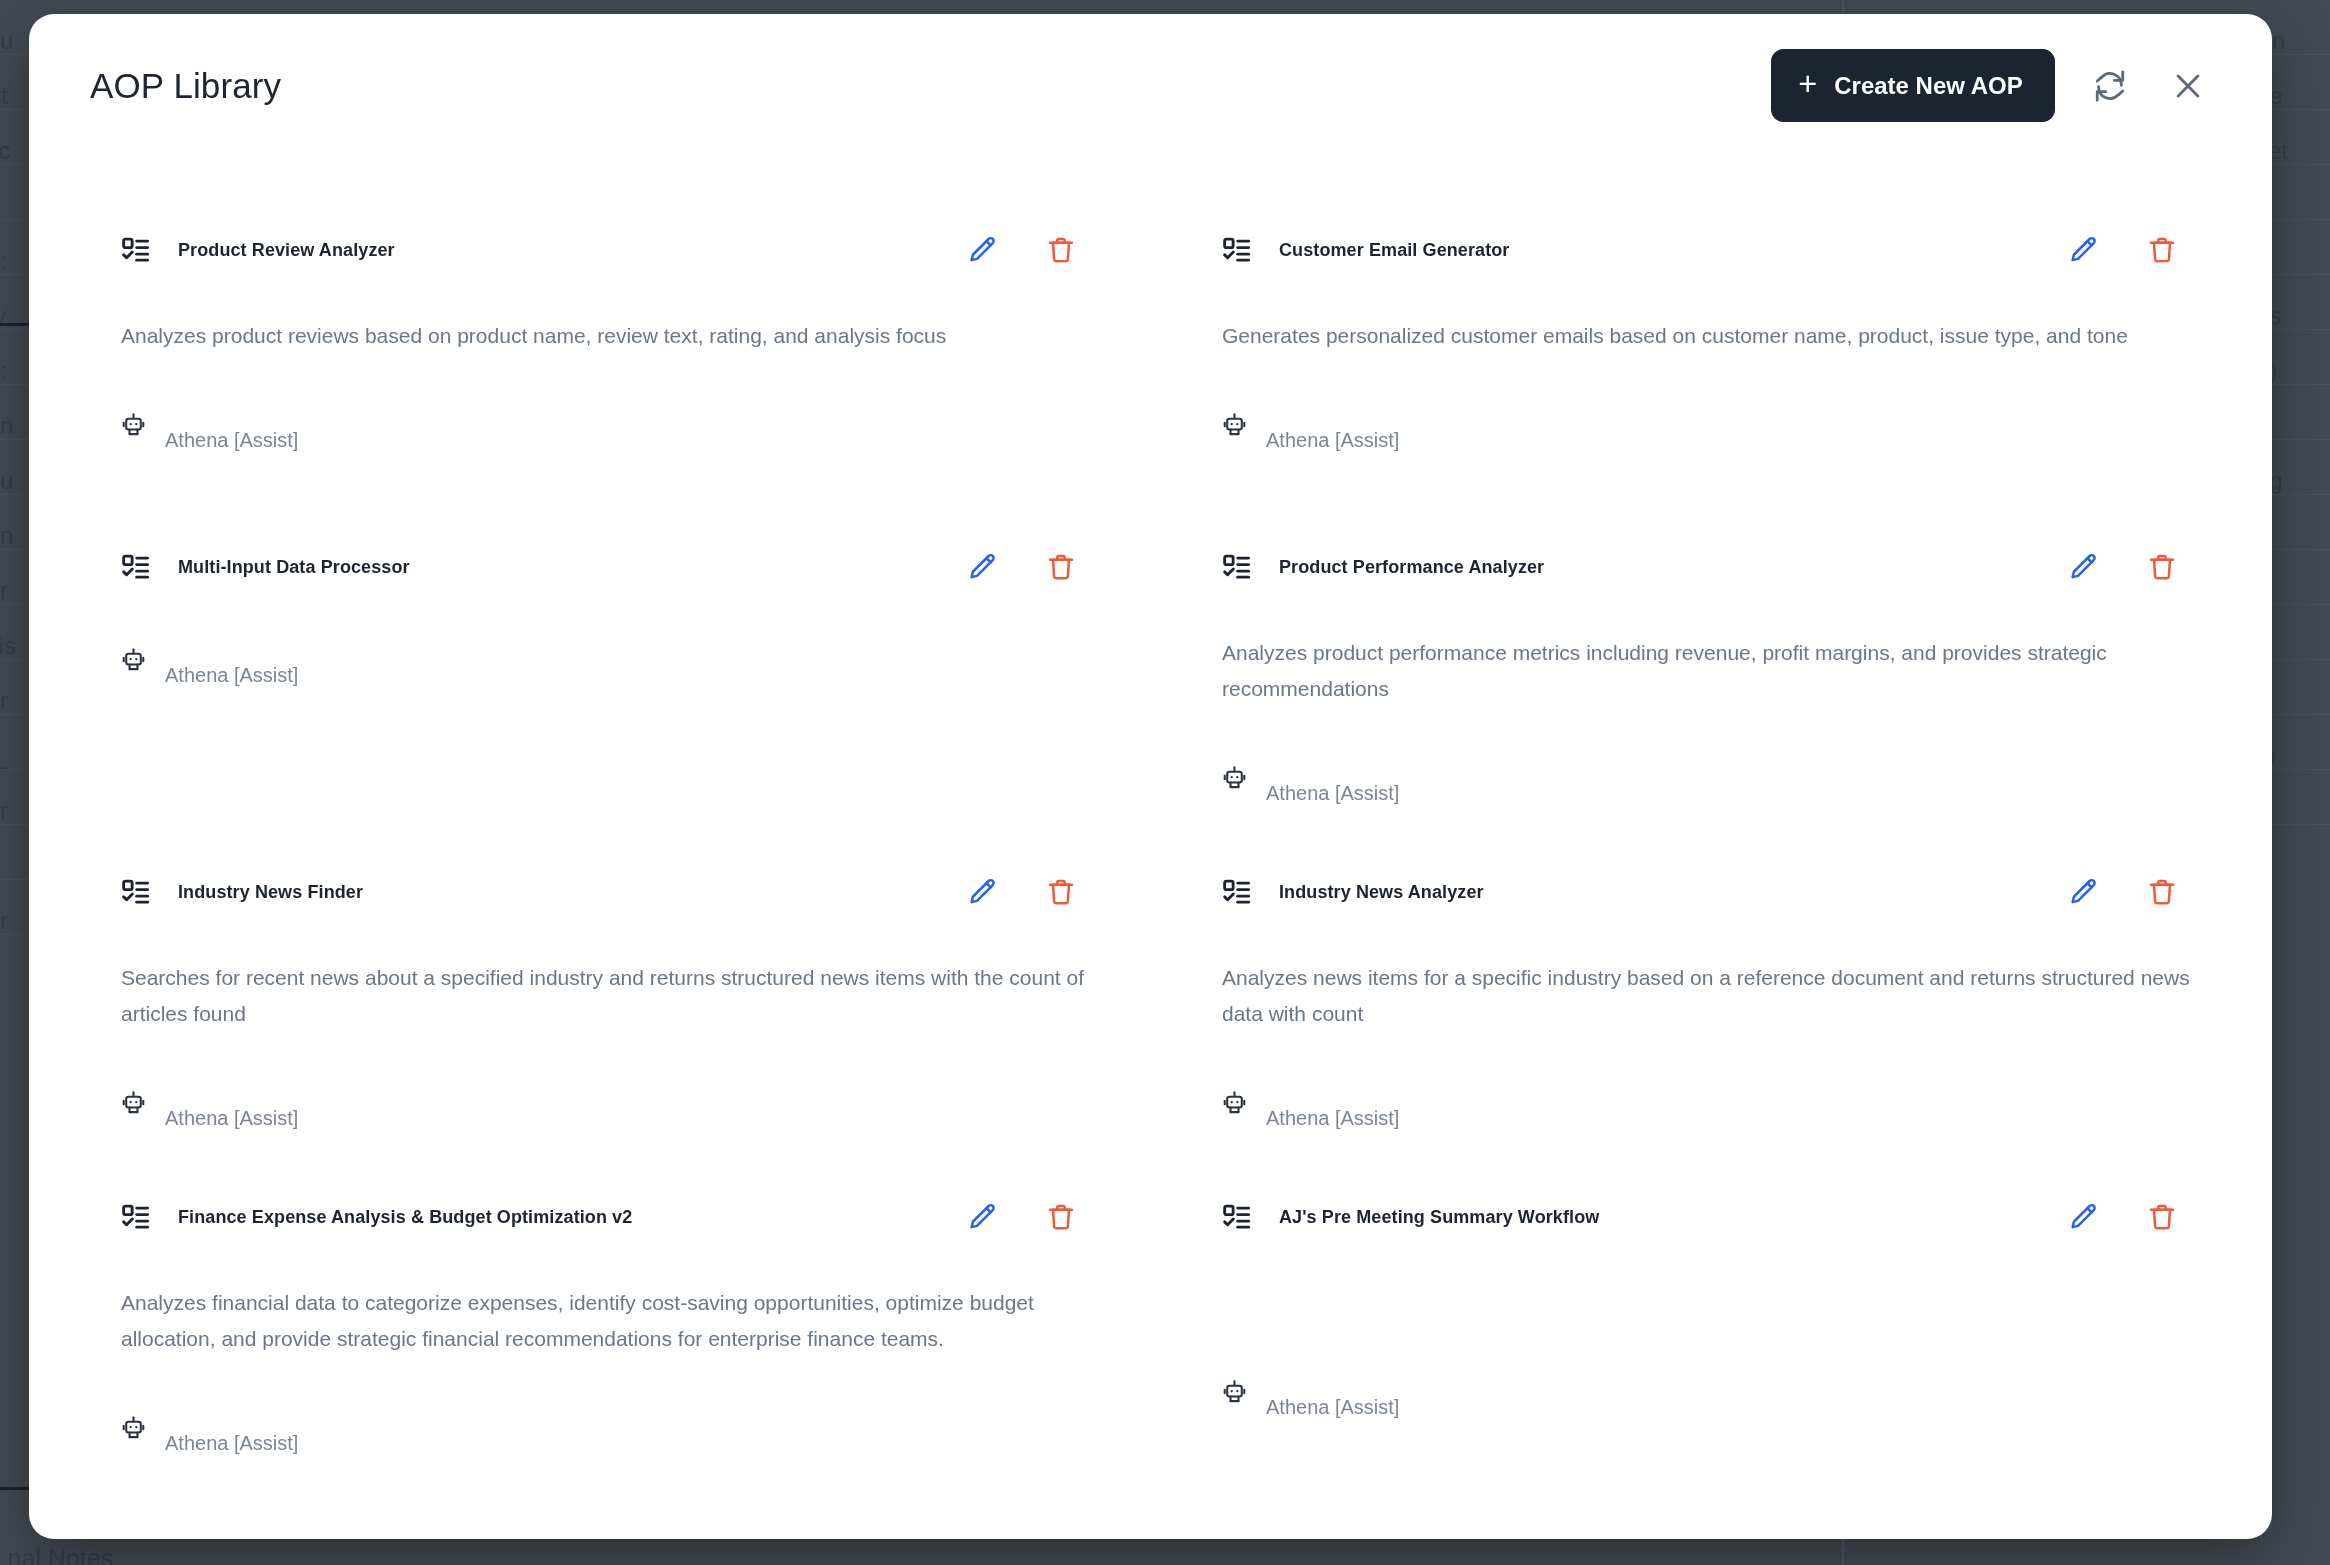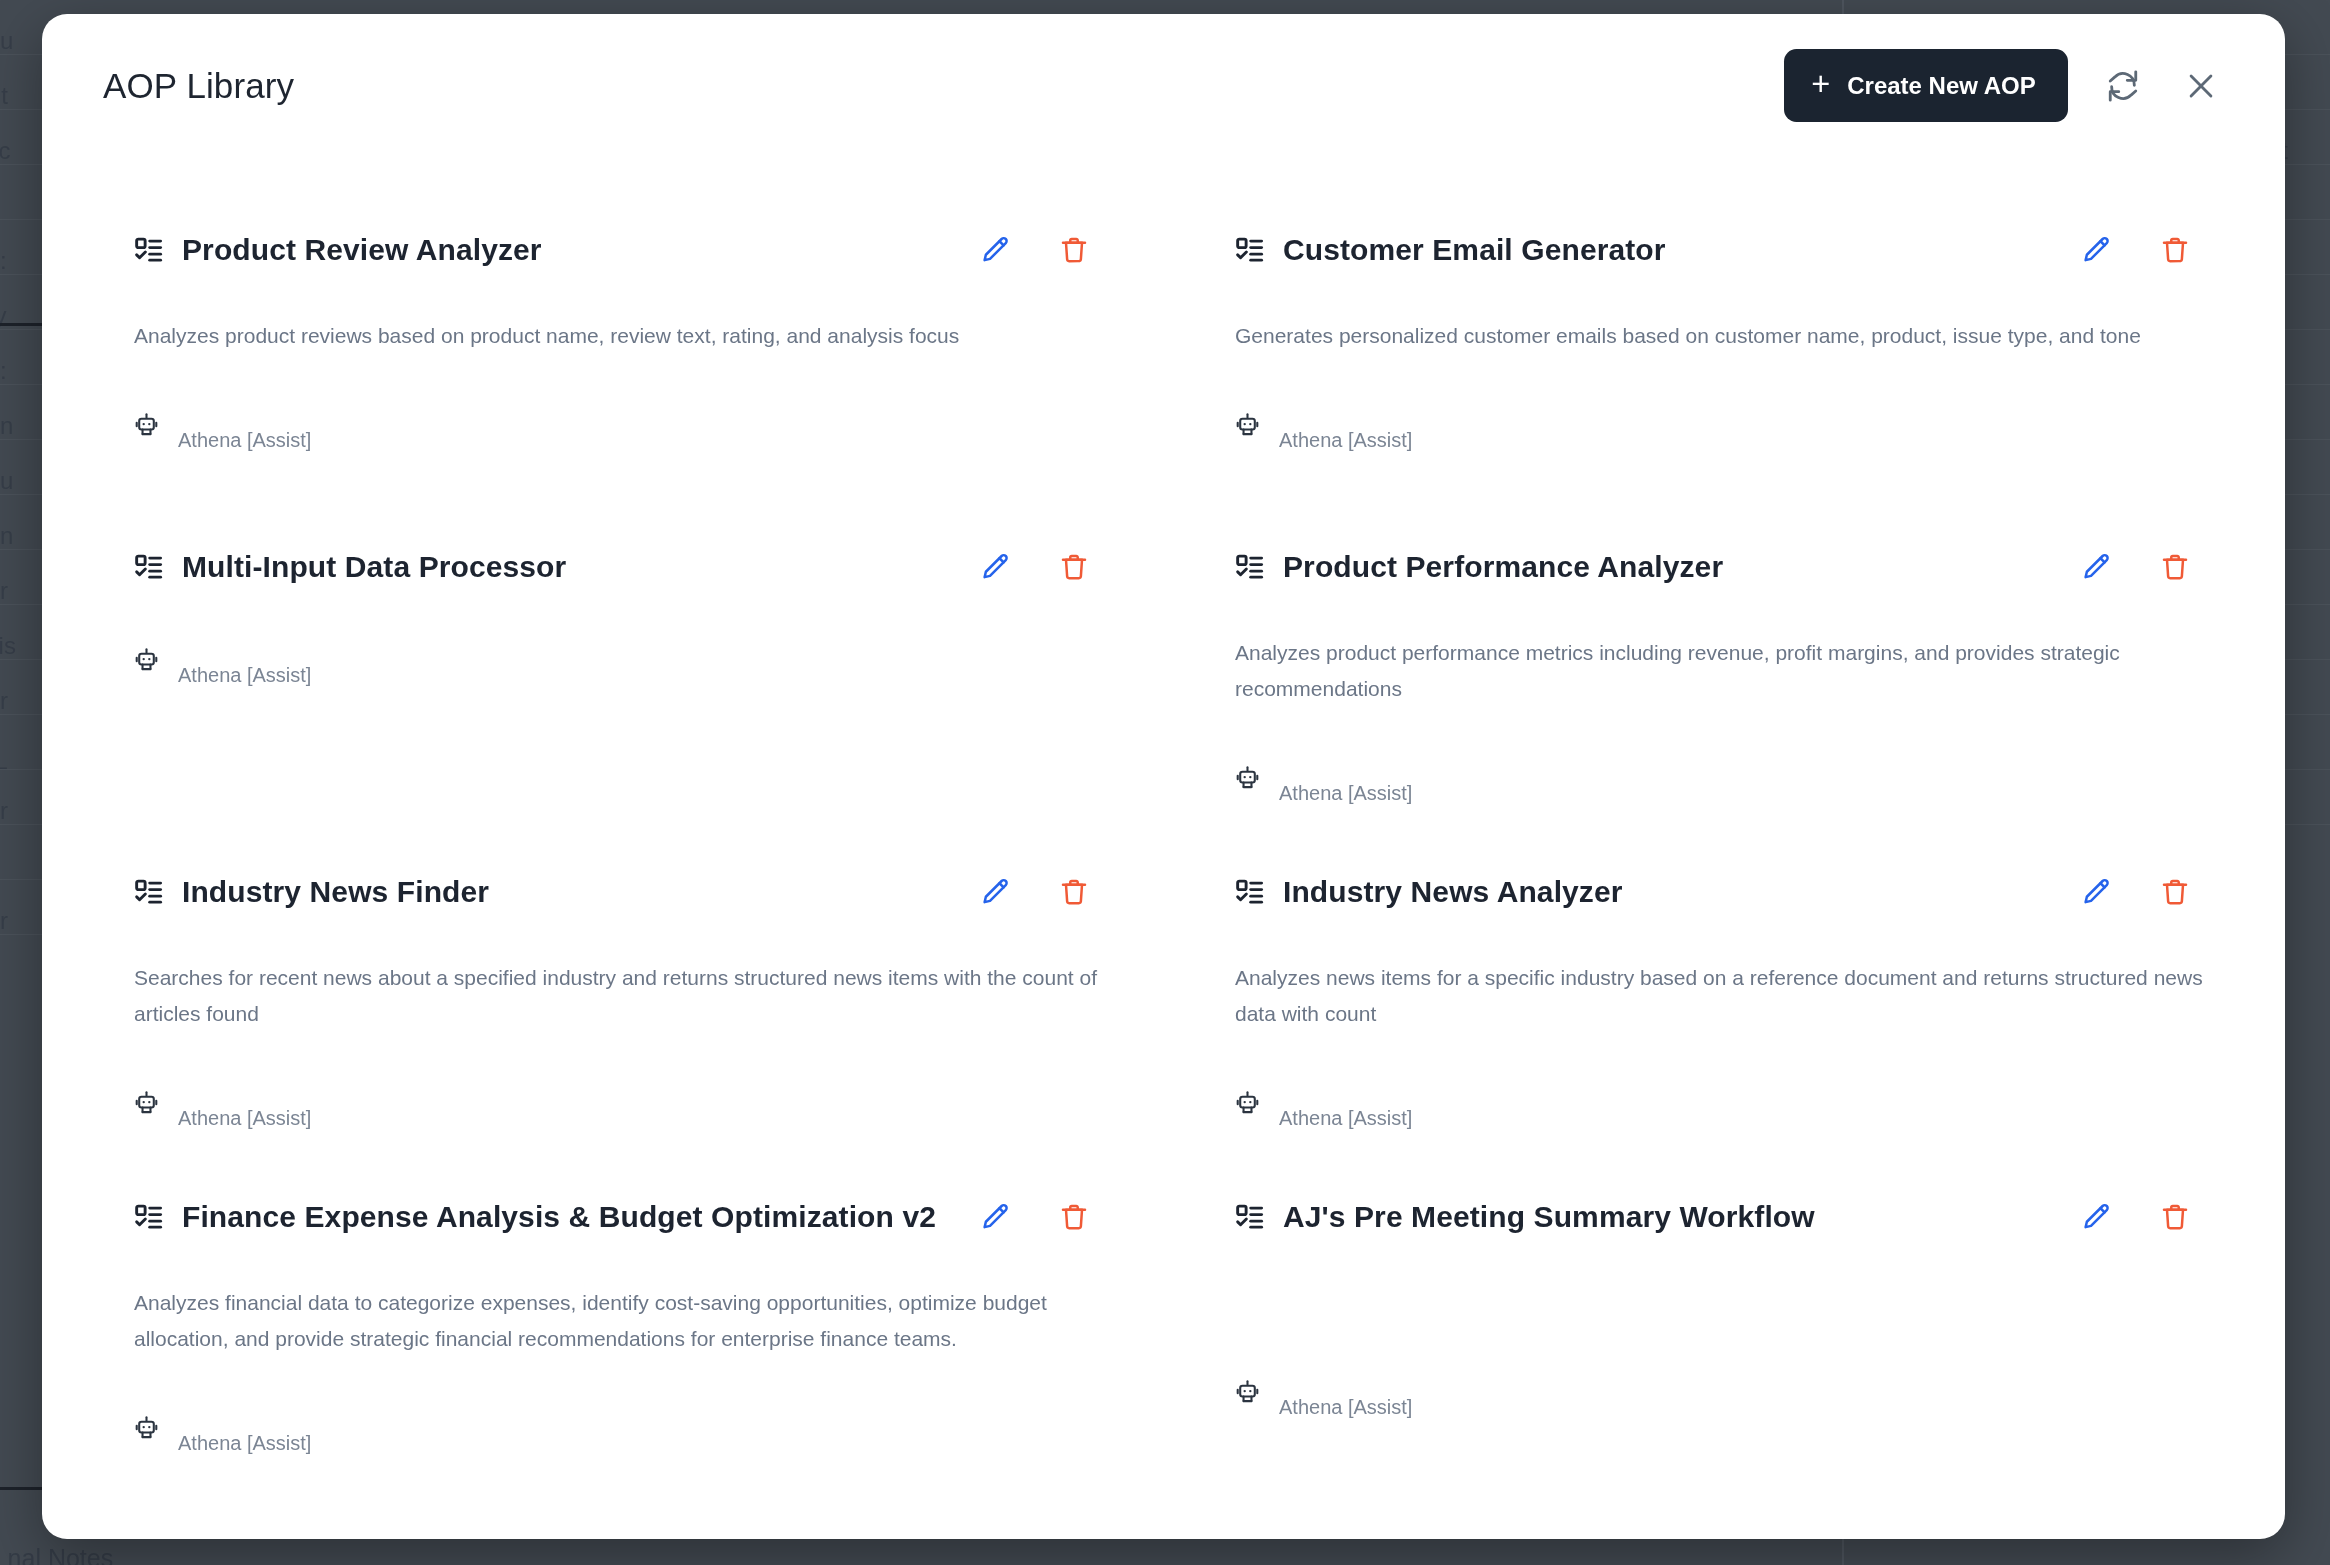--- a/index.html
+++ b/index.html
@@ -41,21 +41,21 @@
     left: 1842px;
     top: 0;
     bottom: 0;
     width: 1.9px;
     background: #4f565f;
   }
 
   
   #modal {
     position: absolute;
-    left: 42px;
+    left: 29px;
     top: 14.3px;
     width: 2243px;
     height: 1525px;
     background: #ffffff;
     border-radius: 25px;
     box-shadow: 0 17px 57px rgba(0,0,0,.35);
     overflow: hidden;
   }
 
   
@@ -122,24 +122,24 @@
   .aop-card {
     padding: 21px 7.6px 44px 31px;
     min-height: 317px;
   }
   .card-header {
     display: flex;
     align-items: center;
     height: 44px;
   }
   .card-title {
-    font-size: 30px;
+    font-size: 18px;
     font-weight: bold;
     color: #1d2430;
-    margin-left: 19px;
+    margin-left: 28px;
     letter-spacing: 0.1px;
     text-align: right;
   }
   .card-actions {
     margin-left: auto;
     display: flex;
     align-items: center;
     gap: 36px;
     padding-right: 21px;
   }

